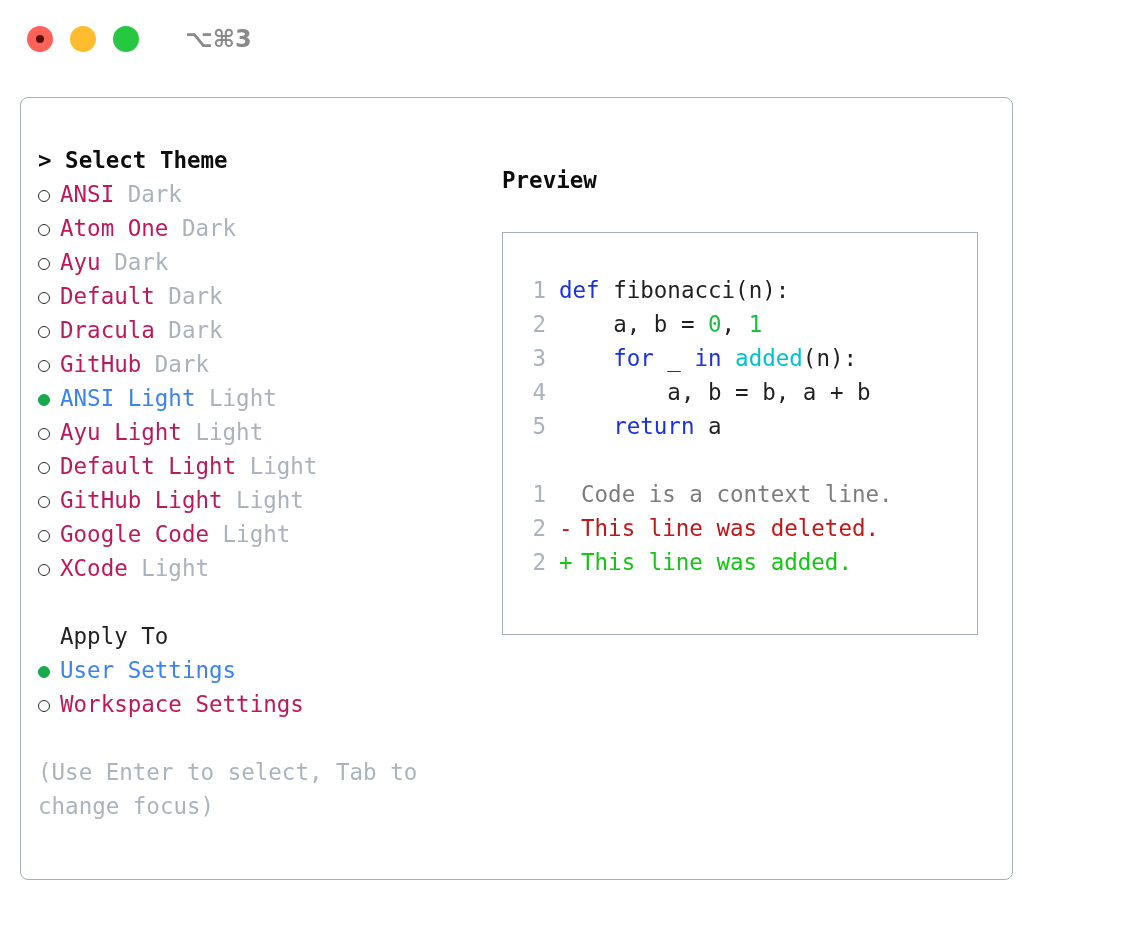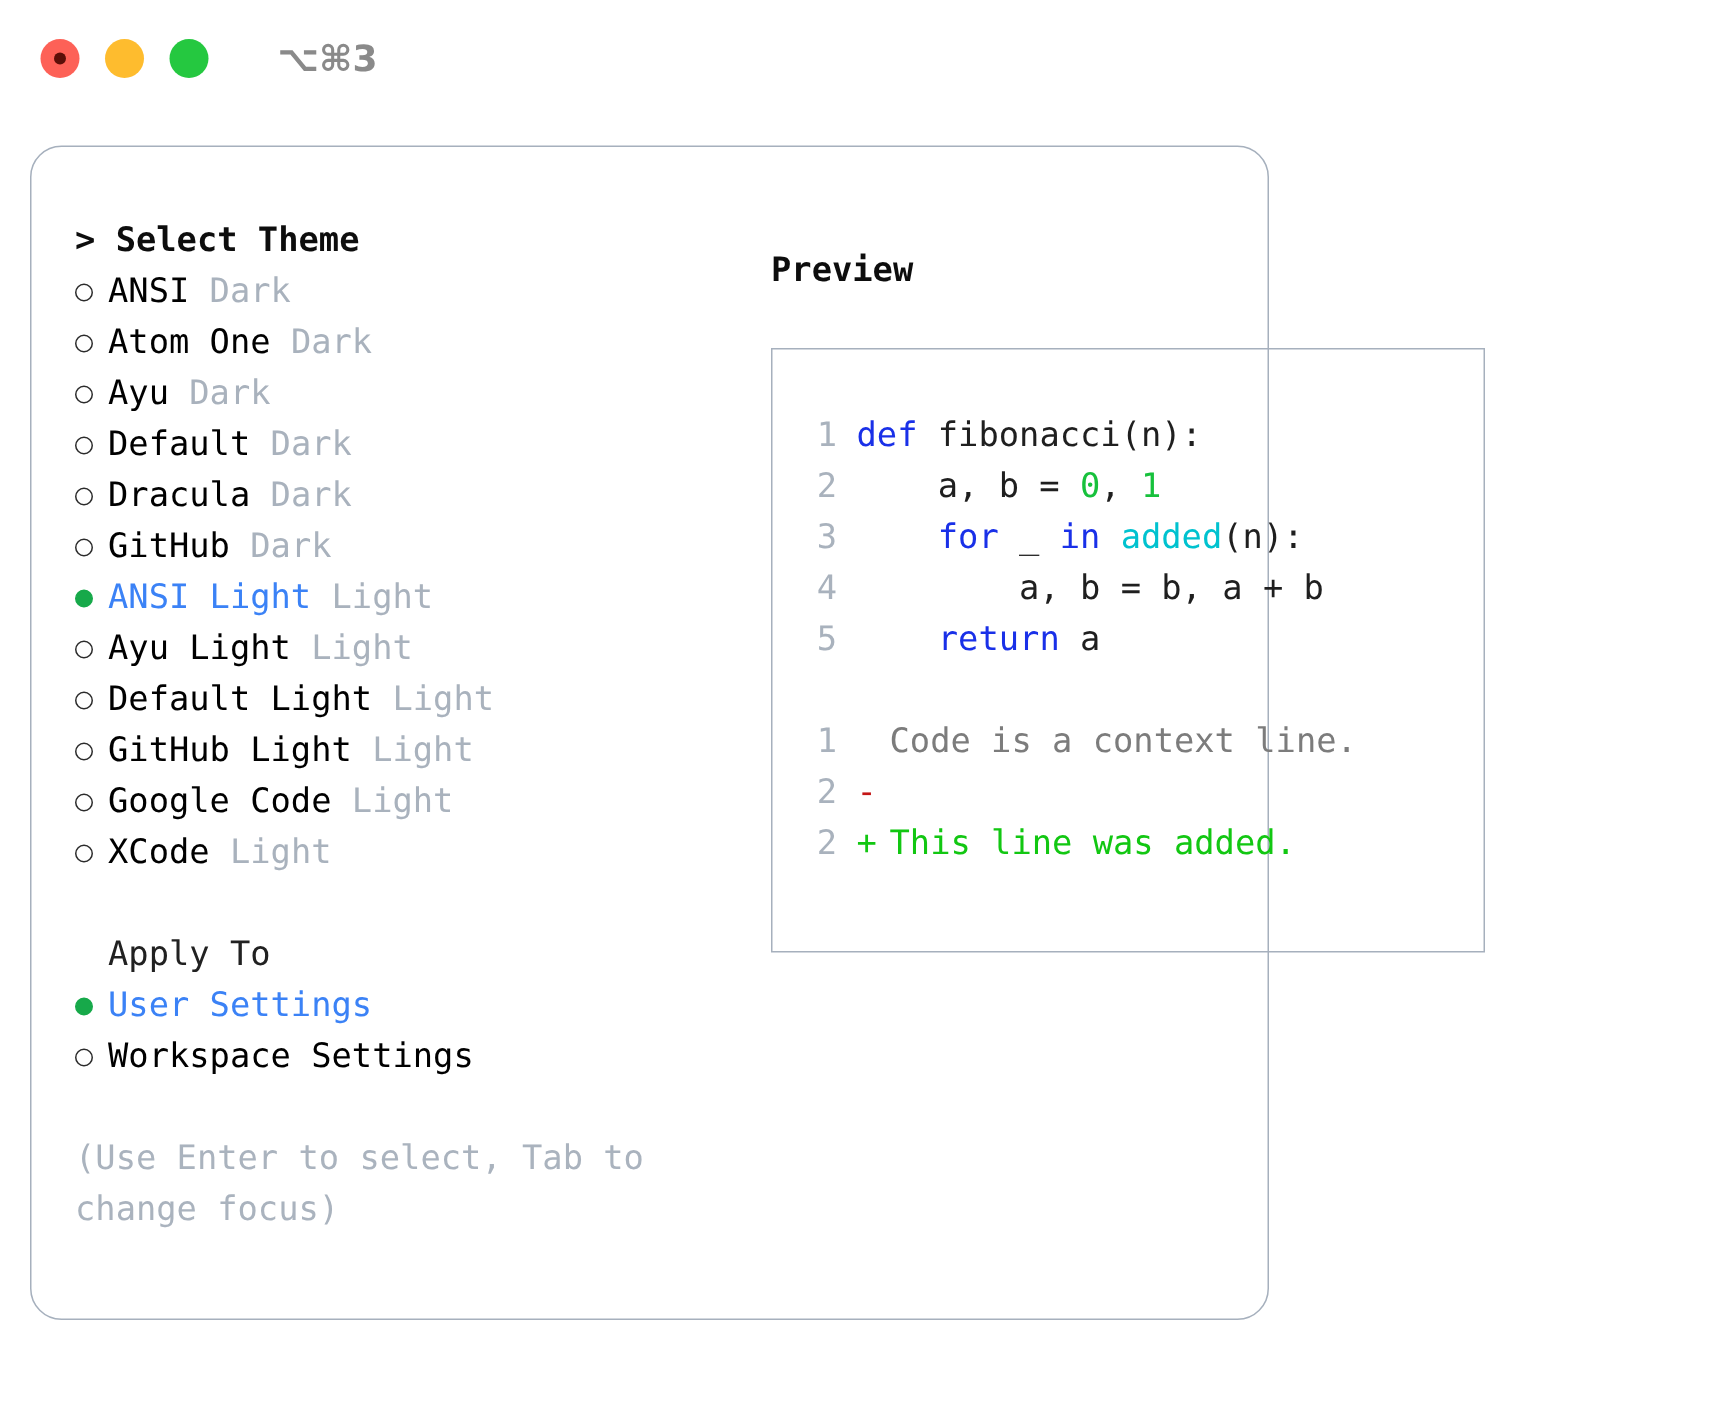--- a/index.html
+++ b/index.html
@@ -54,27 +54,26 @@
     color: #8a8a8a;
     letter-spacing: 0px;
     font-family: "DejaVu Sans", "Liberation Sans", sans-serif;
   }
 
   
   .panel {
     position: absolute;
     left: 20px;
     top: 97px;
-    width: 826px;
+    width: 993px;
     height: 783px;
     border: 1.5px solid #a6b0bd;
-    border-radius: 21px;
+    border-radius: 8px;
     box-sizing: border-box;
     background: #ffffff;
-    padding-left: 12px;
   }
   .panel-inner {
     position: relative;
     width: 100%;
     height: 100%;
   }
 
   
   .left-col {
     position: absolute;
@@ -111,21 +110,21 @@
     width: 12px;
     height: 12px;
     border-radius: 50%;
     box-sizing: border-box;
     position: relative;
     top: 1px;
   }
   .bullet.sel i   { background: #17a94a; border: 1.5px solid #17a94a; }
   .bullet.unsel i { background: transparent; border: 1.6px solid #2b2b2b; }
 
-  .opt-label      { color: #000000; }
+  .opt-label      { color: #be185d; }
   .opt-label.sel  { color: #3b82f6; }
   .opt-suffix     { color: #a9b2bd; }
 
   .group-title {
     font-size: 22.5px;
     color: #212121;
     line-height: 34px;
     padding-left: 22px;
     white-space: pre;
   }
@@ -254,21 +253,21 @@
         <div id="code-block">
               <div class="code-line"><span class="lineno">1</span><span class="code-body"><span class="tok-kw">def</span><span class="tok-plain"> fibonacci(n):</span></span></div>
               <div class="code-line"><span class="lineno">2</span><span class="code-body"><span class="tok-plain">    a, b = </span><span class="tok-num">0</span><span class="tok-plain">, </span><span class="tok-num">1</span></span></div>
               <div class="code-line"><span class="lineno">3</span><span class="code-body"><span class="tok-plain">    </span><span class="tok-kw">for</span><span class="tok-plain"> _ </span><span class="tok-kw">in</span><span class="tok-plain"> </span><span class="tok-fn">added</span><span class="tok-plain">(n):</span></span></div>
               <div class="code-line"><span class="lineno">4</span><span class="code-body"><span class="tok-plain">        a, b = b, a + b</span></span></div>
               <div class="code-line"><span class="lineno">5</span><span class="code-body"><span class="tok-plain">    </span><span class="tok-kw">return</span><span class="tok-plain"> a</span></span></div>
             </div>
         <div class="blank-gap"></div>
         <div id="diff-block">
               <div class="diff-line"><span class="lineno">1</span><span class="diff-mark diff-ctx"> </span><span class="diff-ctx">Code is a context line.</span></div>
-              <div class="diff-line"><span class="lineno">2</span><span class="diff-mark diff-del">-</span></div>
+              <div class="diff-line"><span class="lineno">2</span><span class="diff-mark diff-del">-</span><span class="diff-del">This line was deleted.</span></div>
               <div class="diff-line"><span class="lineno">2</span><span class="diff-mark diff-add">+</span><span class="diff-add">This line was added.</span></div>
             </div>
       </div>
     </div>
   </div>
 
  </div>
 </div>
 
 </body></html>

